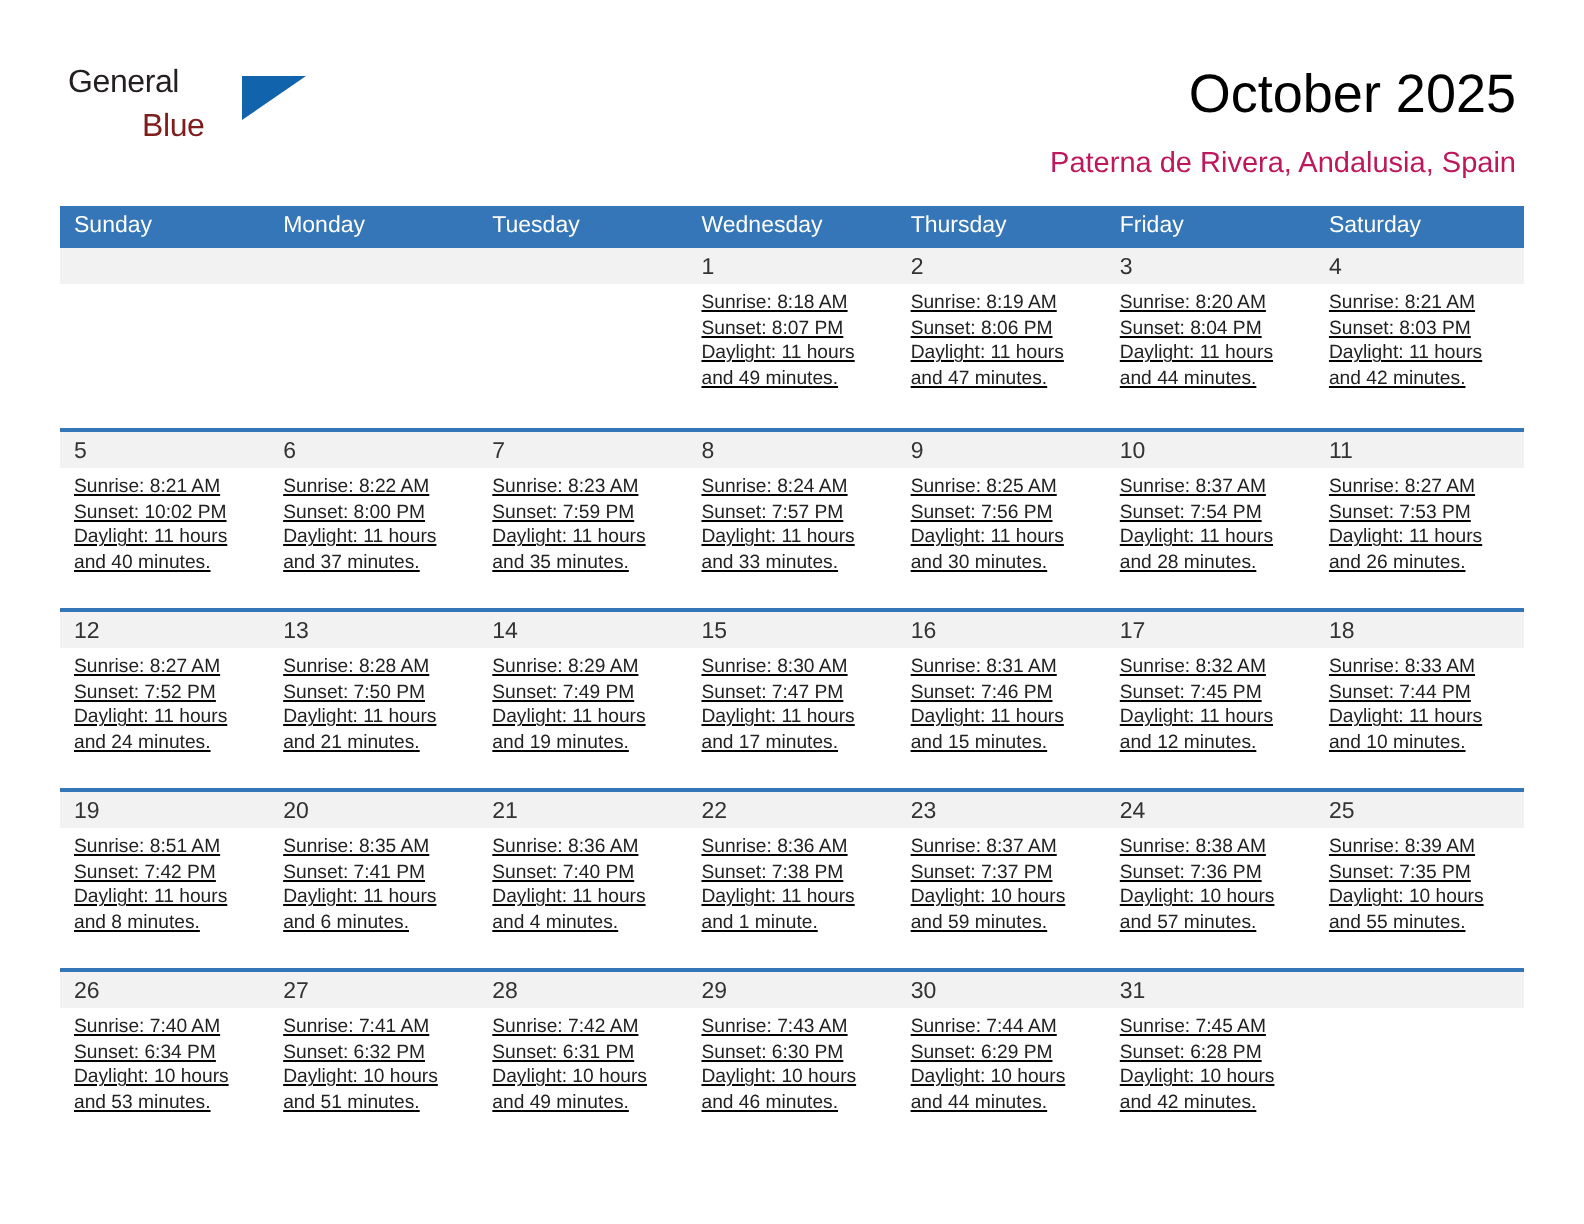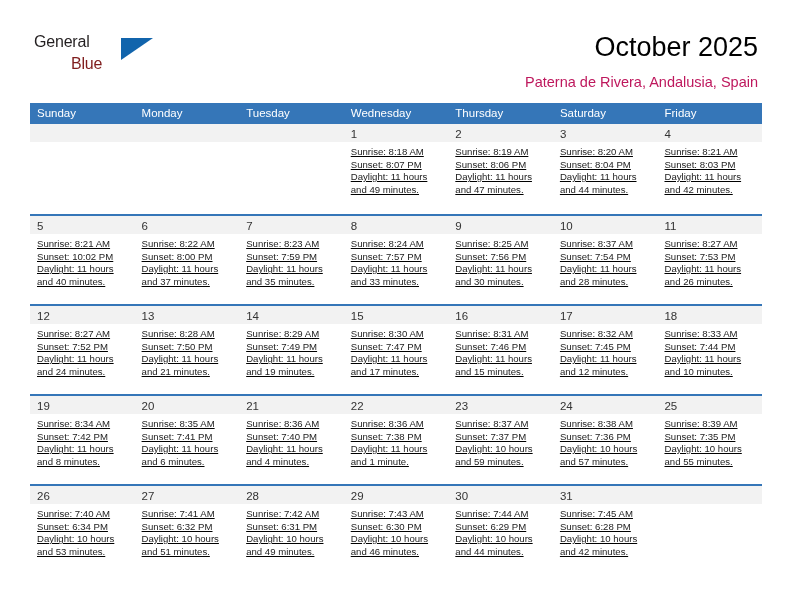--- a/index.html
+++ b/index.html
@@ -154,22 +154,22 @@
 
   </div>
 
   <div class="calendar">
     <div class="weekday-row" id="weekday-row">
         <div class="weekday">Sunday</div>
         <div class="weekday">Monday</div>
         <div class="weekday">Tuesday</div>
         <div class="weekday">Wednesday</div>
         <div class="weekday">Thursday</div>
+        <div class="weekday">Friday</div>
         <div class="weekday">Saturday</div>
-        <div class="weekday">Friday</div>
       </div>
     <div id="weeks-container">
         <div class="week-row first">
           <div class="day-cell empty">
             <div class="daynum-band"><span class="daynum"></span></div>
           </div>
           <div class="day-cell empty">
             <div class="daynum-band"><span class="daynum"></span></div>
           </div>
           <div class="day-cell empty">
@@ -339,21 +339,21 @@
               <div class="day-line">Sunset: 7:44 PM</div>
               <div class="day-line">Daylight: 11 hours</div>
               <div class="day-line">and 10 minutes.</div>
             </div>
           </div>
         </div>
         <div class="week-row">
           <div class="day-cell">
             <div class="daynum-band"><span class="daynum">19</span></div>
             <div class="day-body">
-              <div class="day-line">Sunrise: 8:34 AM</div>
+              <div class="day-line">Sunrise: 8:51 AM</div>
               <div class="day-line">Sunset: 7:42 PM</div>
               <div class="day-line">Daylight: 11 hours</div>
               <div class="day-line">and 8 minutes.</div>
             </div>
           </div>
           <div class="day-cell">
             <div class="daynum-band"><span class="daynum">20</span></div>
             <div class="day-body">
               <div class="day-line">Sunrise: 8:35 AM</div>
               <div class="day-line">Sunset: 7:41 PM</div>

